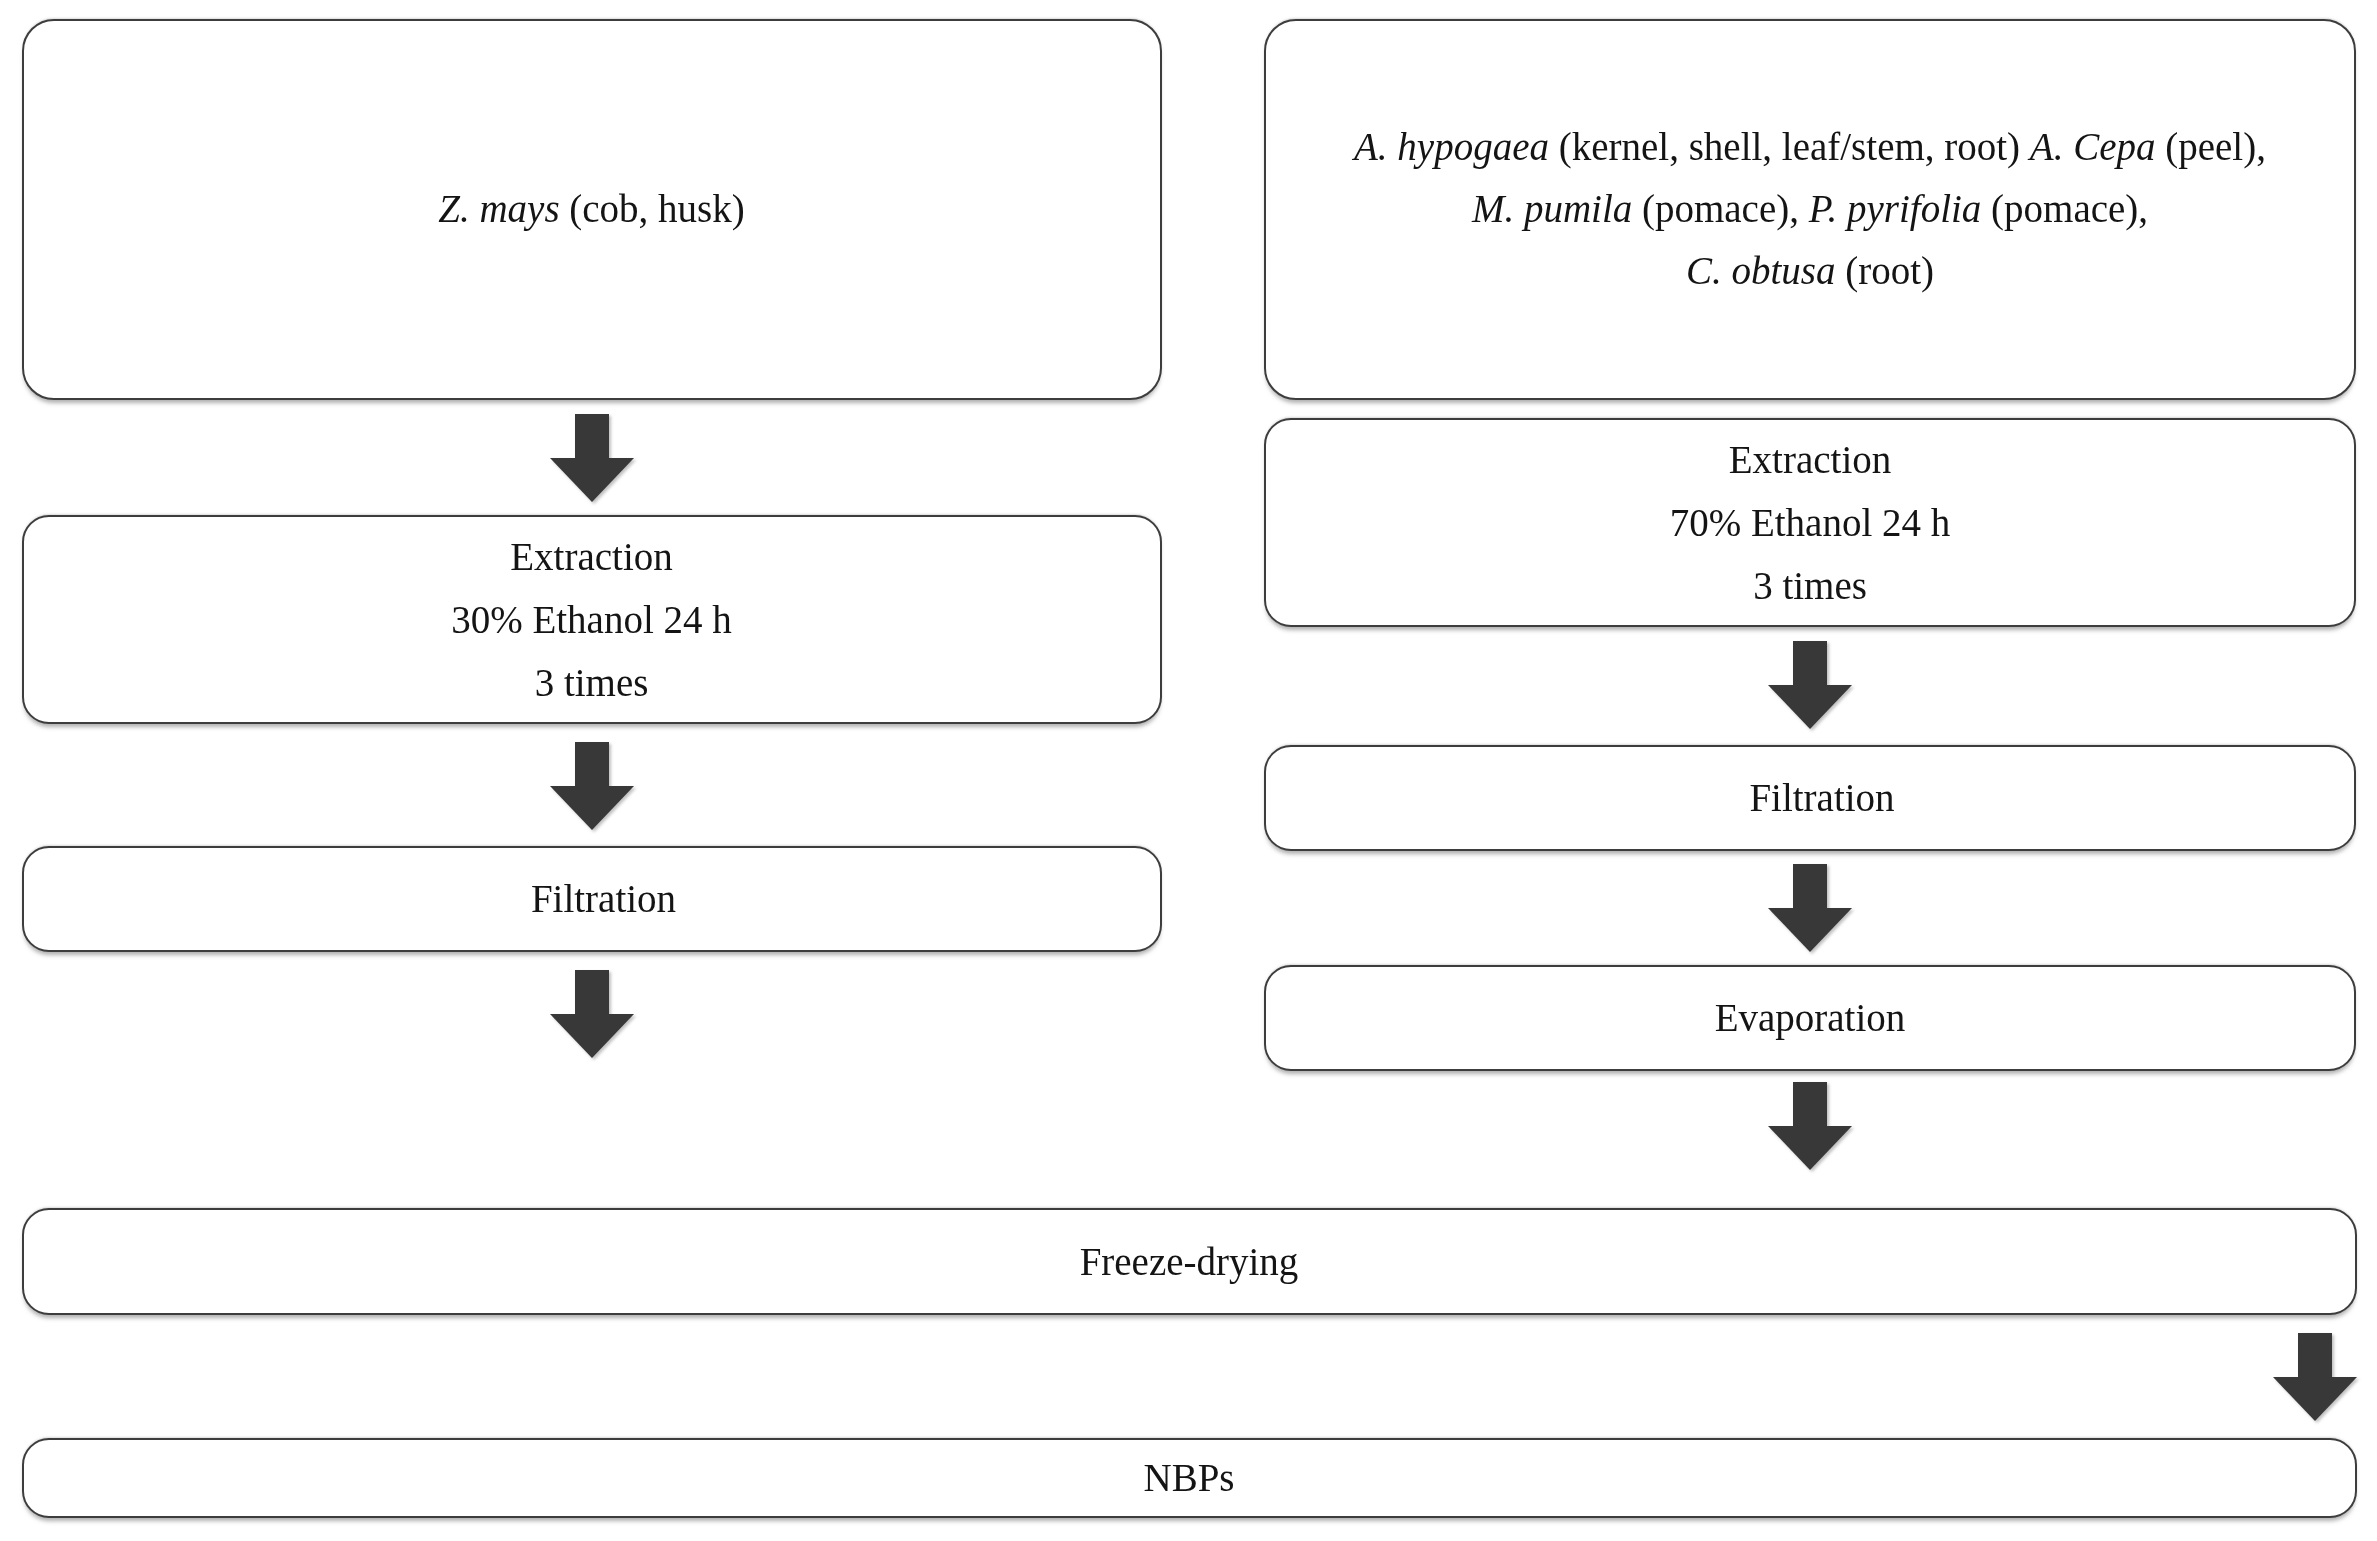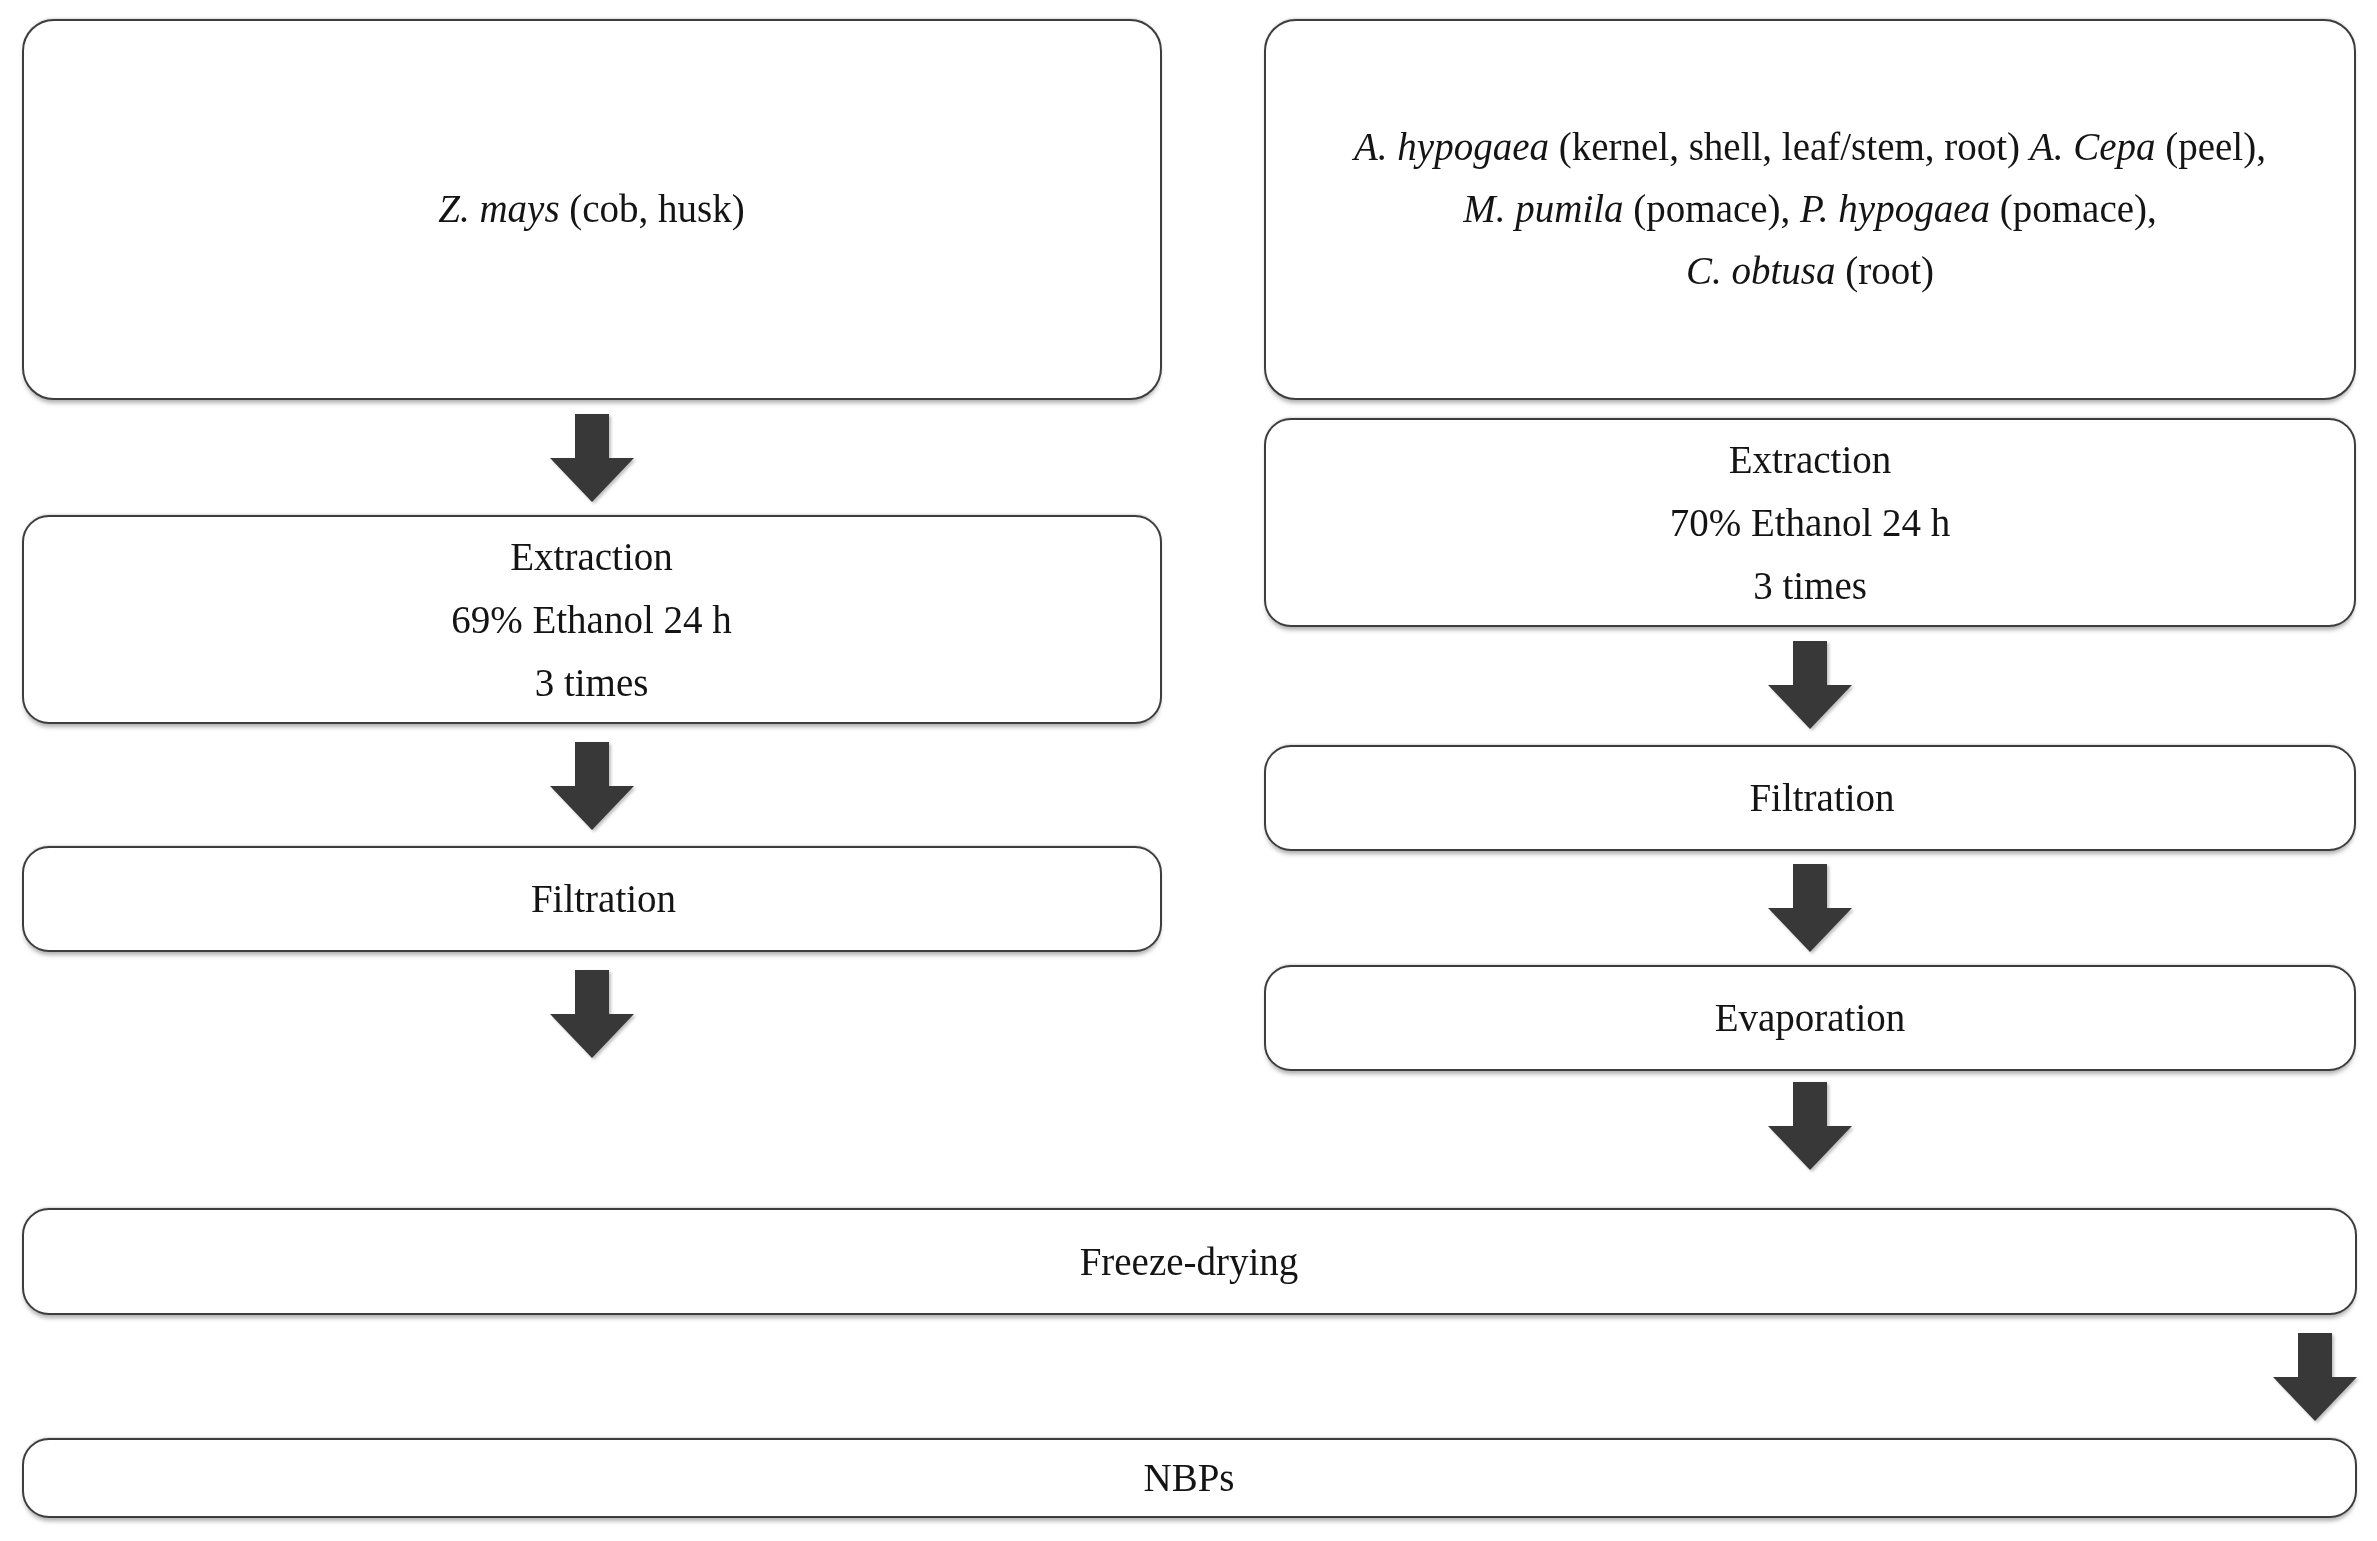--- a/index.html
+++ b/index.html
@@ -52,21 +52,21 @@
     </div>
 
 
     <div class="arrow mt20">
       <div class="stem"></div>
       <div class="head"></div>
     </div>
 
     <div class="box mid mt18">
       <div>Extraction</div>
-      <div>69% Ethanol 24 h</div>
+      <div>30% Ethanol 24 h</div>
       <div>3 times</div>
     </div>
 
     <div class="arrow mt25">
       <div class="stem"></div>
       <div class="head"></div>
     </div>
 
     <div class="box thin mt22">
       <div>Filtration</div>
@@ -76,21 +76,21 @@
       <div class="stem"></div>
       <div class="head"></div>
     </div>
 
   </div>
 
   <div class="col col-right">
 
     <div class="box source">
       <div><i>A. hypogaea</i><span> (kernel, shell, leaf/stem, root) </span><i>A. Cepa</i><span> (peel),</span></div>
-      <div><i>M. pumila</i><span> (pomace), </span><i>P. hypogaea</i><span> (pomace),</span></div>
+      <div><i>M. pumila</i><span> (pomace), </span><i>P. pyrifolia</i><span> (pomace),</span></div>
       <div><i>C. obtusa</i><span> (root)</span></div>
     </div>
 
     <div class="box mid mt26">
       <div>Extraction</div>
       <div>70% Ethanol 24 h</div>
       <div>3 times</div>
     </div>
 
     <div class="arrow mt20">

